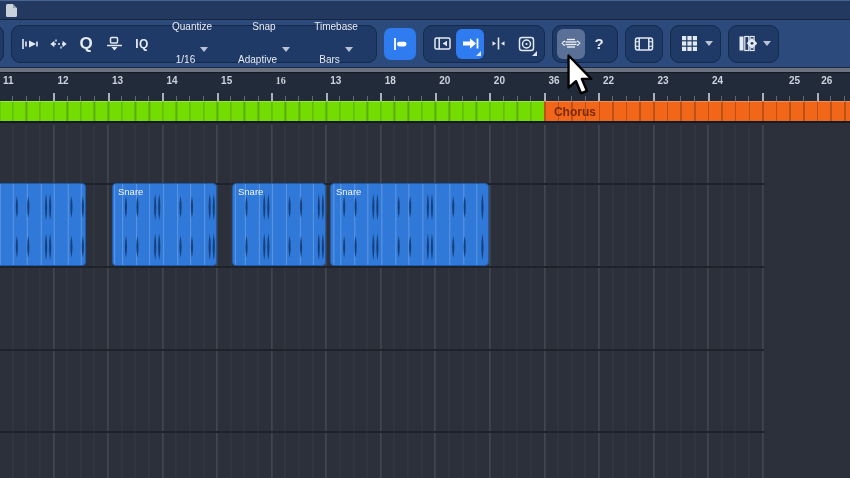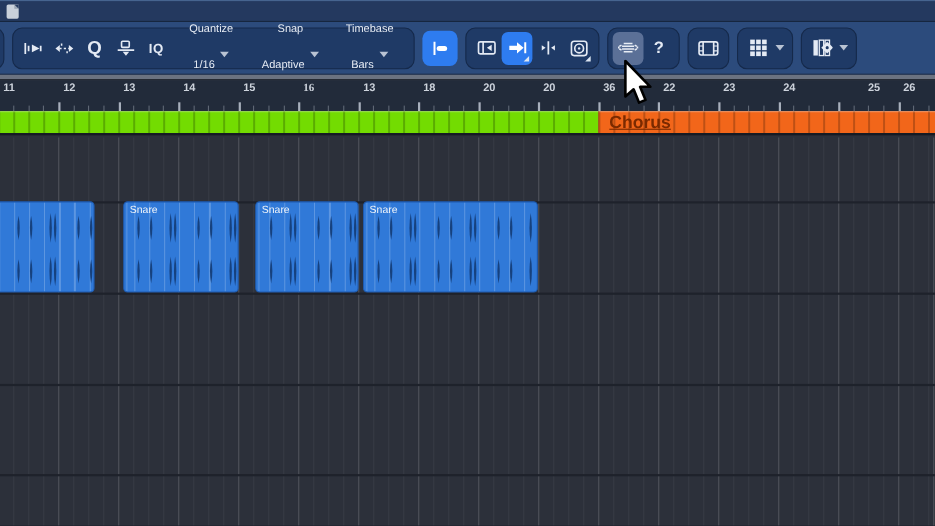--- a/index.html
+++ b/index.html
@@ -48,24 +48,24 @@
   #ruler{position:absolute;left:0;top:73px;width:850px;height:28px;background:#222B3A;overflow:hidden;}
   .bar-label{position:absolute;top:2px;font-size:10px;font-weight:bold;color:#CDD3DC;}
   .tick{position:absolute;bottom:0;}
   .tick.bar{width:2px;height:8px;background:#A8B0BC;}
   .tick.beat{width:1px;height:5px;background:#5F6875;}
 
   
   #arr-strip{position:absolute;left:0;top:101px;width:850px;height:22px;background:#2C303A;
     border-bottom:2px solid #151A23;overflow:hidden;}
   .section{position:absolute;top:0;height:22px;box-shadow:inset 0 1px 0 rgba(255,255,255,.28);}
-  .section .sec-label{font-size:16px;font-weight:bold;line-height:22px;margin-left:10px;display:inline-block;text-decoration:underline;}
-
-  
-  #arrange{position:absolute;left:0;top:125px;width:850px;height:353px;background:#2C303A;
+  .section .sec-label{font-size:12px;font-weight:bold;line-height:22px;margin-left:10px;display:inline-block;}
+
+  
+  #arrange{position:absolute;left:0;top:125px;width:764px;height:353px;background:#2C303A;
     background-image:
       repeating-linear-gradient(90deg, rgba(255,255,255,0.13) 0 1px, transparent 1px 54.55px),
       repeating-linear-gradient(90deg, rgba(255,255,255,0.05) 0 1px, transparent 1px 13.6375px);
     background-position:-1.6px 0,-1.6px 0;overflow:hidden;}
   .track-divider{position:absolute;left:0;width:850px;height:2px;background:#1E222B;}
   .clip{position:absolute;border-radius:4px;border:1px solid #1E5AAE;overflow:hidden;}
   .clip .clip-label{position:absolute;left:5px;top:2px;font-size:9.5px;color:#F0F5FA;z-index:3;}
   .clip svg{position:absolute;left:0;top:0;z-index:2;}
   .note{position:absolute;border-radius:2px;background:#E8F1FA;z-index:3;}
 

